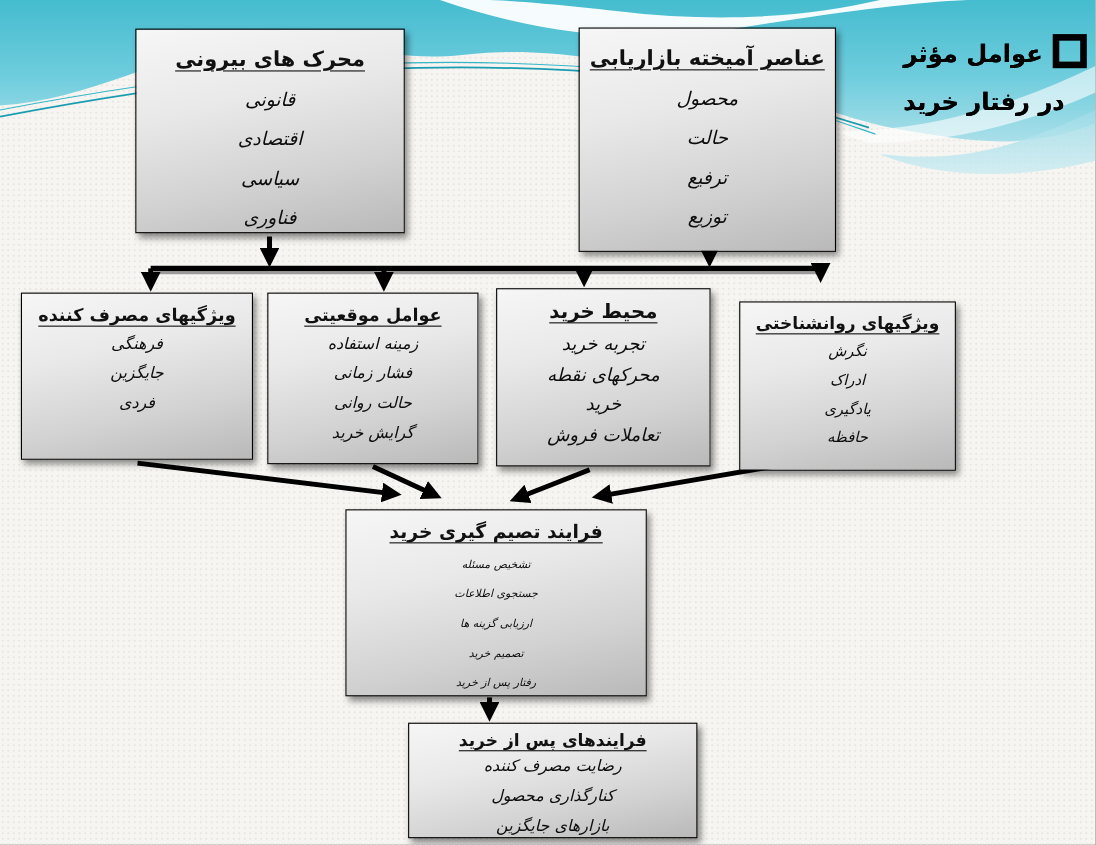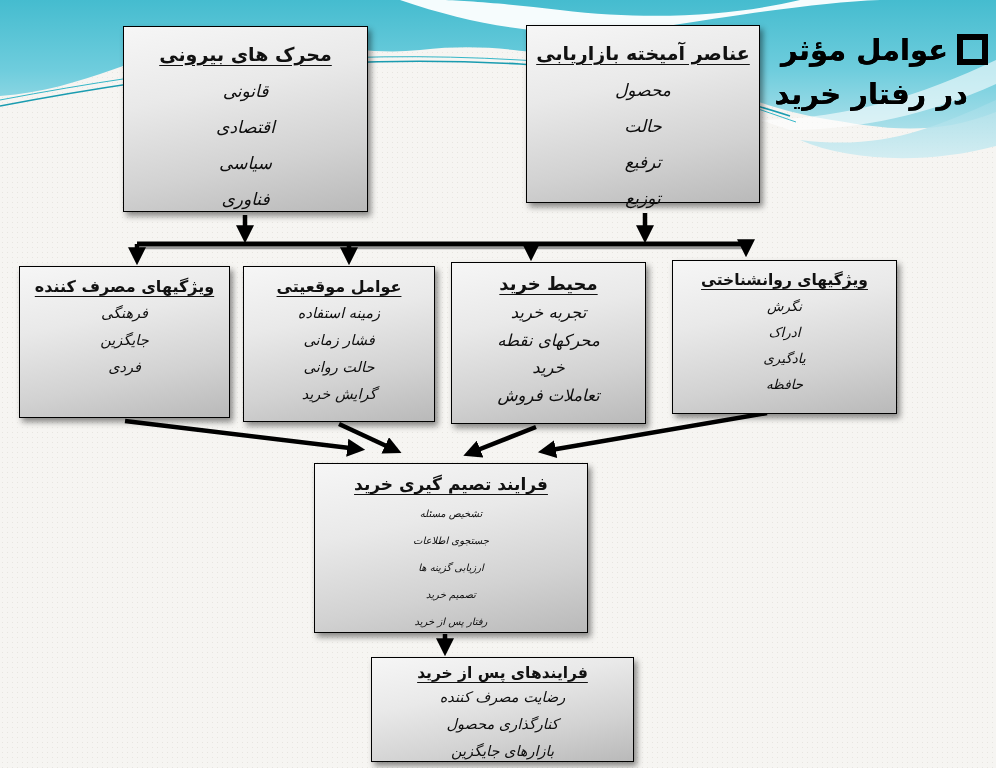--- a/index.html
+++ b/index.html
@@ -9,21 +9,21 @@
     background-image:radial-gradient(#e7e5e0 0.8px, transparent 0.9px);
     background-size:5px 5px;
     font-family:"DejaVu Sans", sans-serif;
     color:#111;
   }
   .banner{position:absolute;top:0;left:0;width:996px;height:260px;pointer-events:none;}
   
   .main-title{
     position:absolute;top:28px;right:8px;width:240px;
     direction:rtl;text-align:right;font-weight:bold;
-    font-size:29px;line-height:44px;color:#000;
+    font-size:22px;line-height:44px;color:#000;
     text-shadow:0 0 0 #000;
   }
   .main-title .bullet{
     display:inline-block;vertical-align:middle;
     width:19px;height:19px;border:6px solid #000;background:transparent;
     margin-left:9px;margin-bottom:6px;
   }
   .main-title .line2{margin-right:20px;}
   
   .node{
@@ -55,25 +55,25 @@
   .n-psy .title{font-size:15.5px;}
   .n-psy .item{font-size:13.5px;line-height:26px;}
   
   .n-dec .title{font-size:17px;margin-bottom:6px;}
   .n-dec .item{font-size:10px;line-height:27px;}
   .n-post{padding-top:6px;margin-left:48px;}
   .n-post .title{font-size:15.5px;margin-bottom:2px;}
   .n-post .item{font-size:14.5px;line-height:27px;}
   
   .n-ext {left:123px;top:26px;width:245px;height:186px;}
-  .n-mix {left:526px;top:25px;width:234px;height:178px;}
+  .n-mix {left:526px;top:25px;width:234px;height:204px;}
   .n-cons{left:19px;top:266px;width:211px;height:152px;}
   .n-sit {left:243px;top:266px;width:192px;height:156px;}
   .n-env {left:451px;top:262px;width:195px;height:162px;}
-  .n-psy {left:672px;top:260px;width:225px;height:154px;}
+  .n-psy {left:672px;top:274px;width:197px;height:154px;}
   .n-dec {left:314px;top:463px;width:274px;height:170px;}
   .n-post{left:323px;top:657px;width:263px;height:105px;}
   .arrows{position:absolute;top:0;left:0;width:996px;height:768px;pointer-events:none;}
 </style>
 </head>
 <body>
 
 <div class="slide">
 
   <svg class="banner" viewBox="0 0 996 260" aria-hidden="true">

